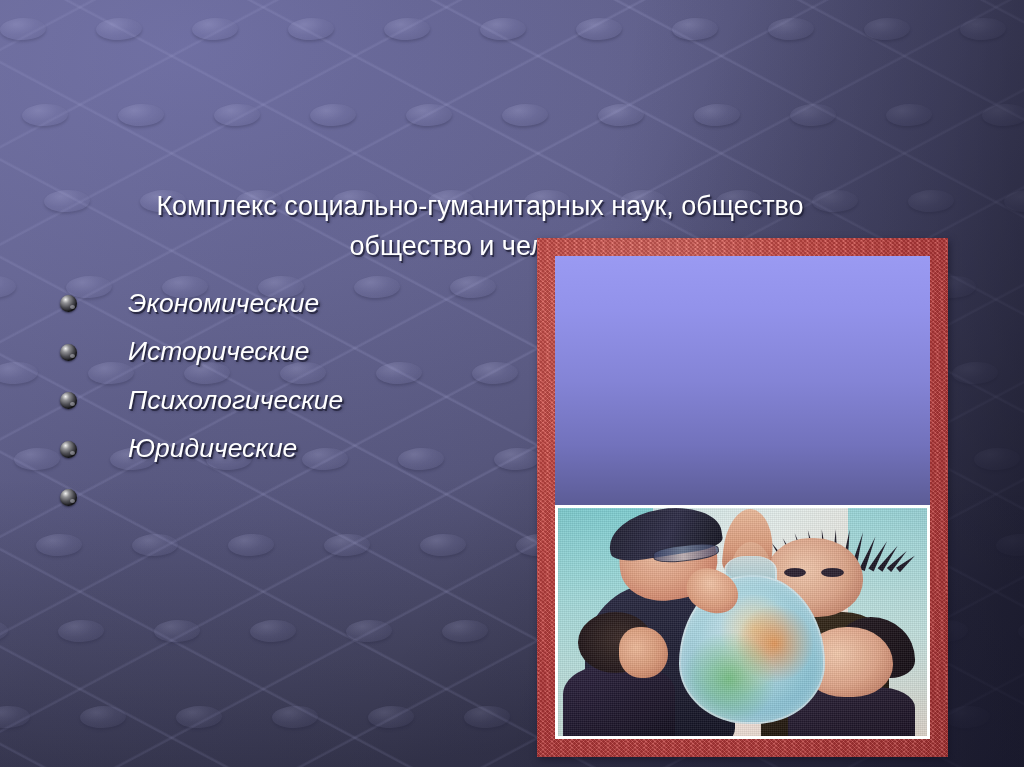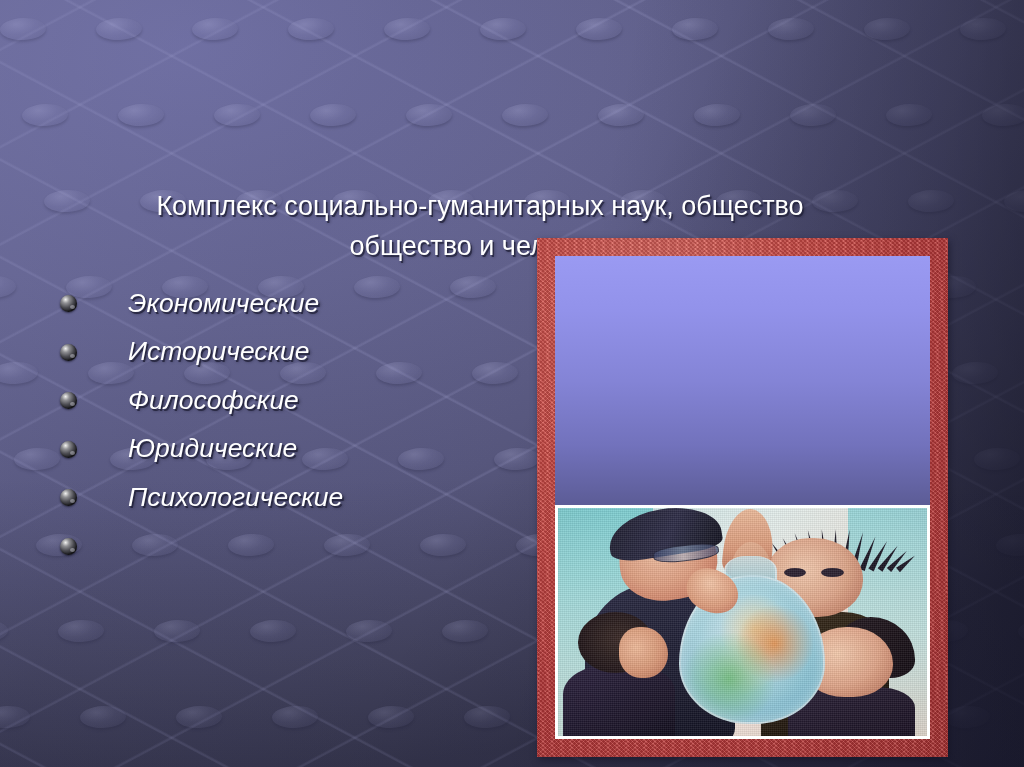--- a/index.html
+++ b/index.html
@@ -472,29 +472,25 @@
     <div class="row">
       <span class="bullet"></span>
       <span class="row-label">Экономические</span>
     </div>
     <div class="row">
       <span class="bullet"></span>
       <span class="row-label">Исторические</span>
     </div>
     <div class="row">
       <span class="bullet"></span>
-      <span class="row-label">Философские</span>
+      <span class="row-label">Психологические</span>
     </div>
     <div class="row">
       <span class="bullet"></span>
       <span class="row-label">Юридические</span>
-    </div>
-    <div class="row">
-      <span class="bullet"></span>
-      <span class="row-label">Психологические</span>
     </div>
     <div class="row">
       <span class="bullet"></span>
     </div>
   </div>
 
   <div id="picture-frame">
     <div id="picture-inner">
 
       <div id="panel-gradient"></div>

